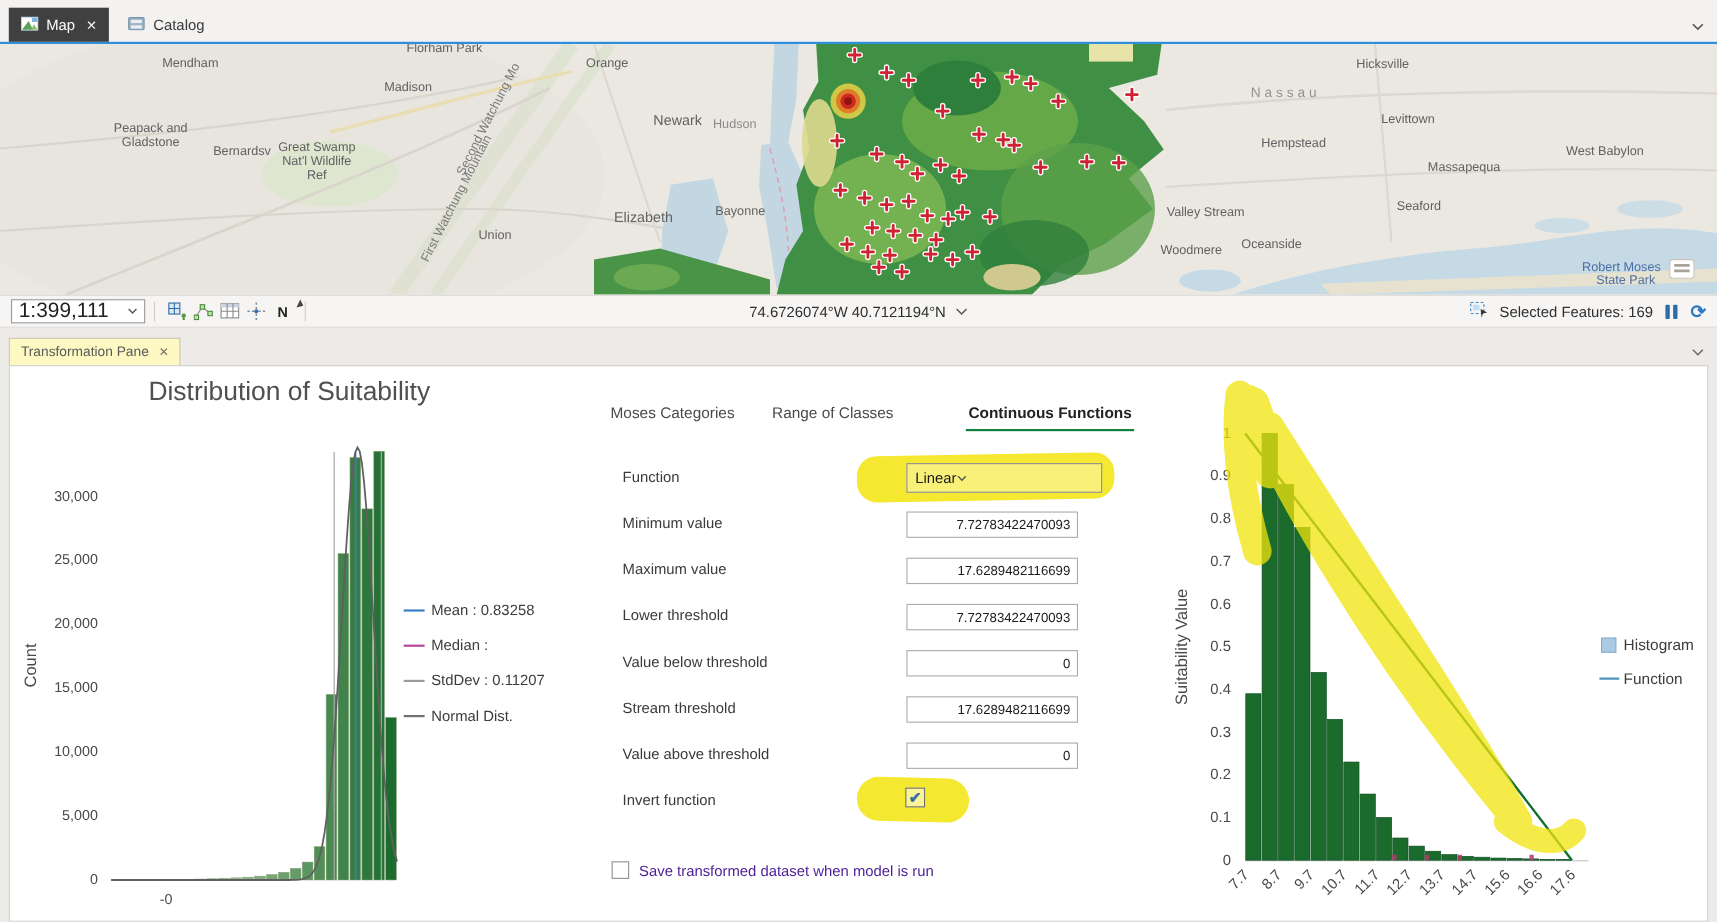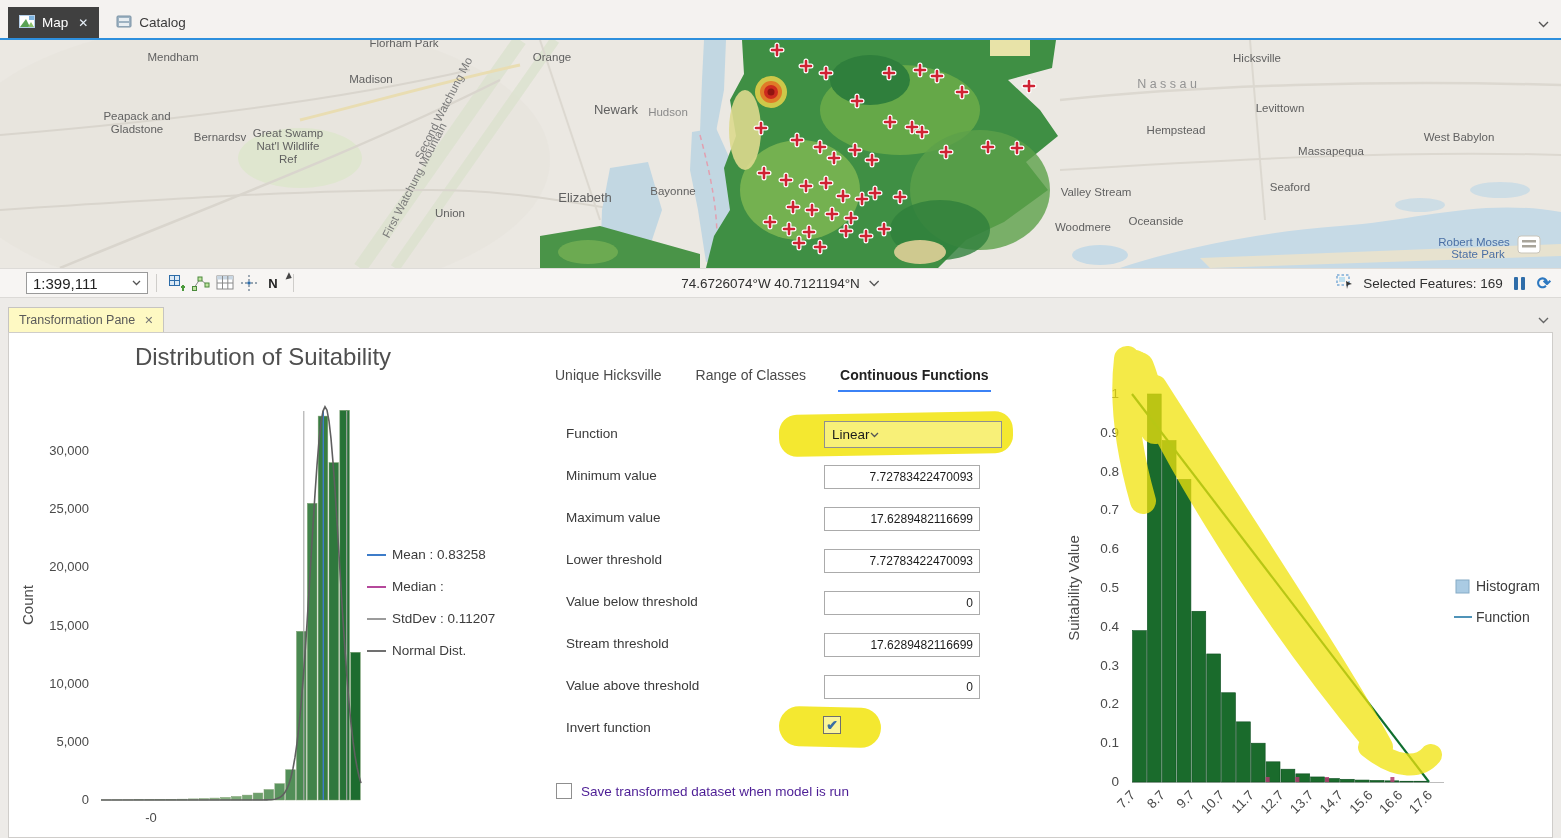--- a/index.html
+++ b/index.html
@@ -14,21 +14,21 @@
 .view-tab .tab-close{font-size:12px;margin-left:3px;color:#eaf2fb;}
 .view-tab.catalog{margin-left:6px;color:#3a3a3a;}
 .tabbar-chevron{position:absolute;right:12px;bottom:10px;line-height:0;}
 
 
 .map-area{position:relative;height:228px;background:#ebe8e2;}
 #map-svg{display:block;width:1561px;height:228px;}
 
 
 .map-statusbar{height:30px;background:#f7f5f3;border-top:1px solid #dddbd8;border-bottom:1px solid #dcdad7;display:flex;align-items:center;position:relative;padding:0 10px;font-size:13px;color:#333;}
-.scale-combo{width:122px;height:22px;border:1px solid #9a9a9a;background:#fff;display:flex;align-items:center;justify-content:space-between;padding:0 6px;font-size:15px;color:#222;margin-left:16px;}
+.scale-combo{width:122px;height:22px;border:1px solid #9a9a9a;background:#fff;display:flex;align-items:center;justify-content:space-between;padding:0 6px;font-size:19px;color:#222;}
 .sb-sep{width:1px;height:18px;background:#cfcdca;margin:0 8px;}
 .sb-icon{width:24px;height:24px;display:flex;align-items:center;justify-content:center;}
 .sb-center{position:absolute;left:50%;transform:translateX(-50%);display:flex;align-items:center;gap:9px;font-size:13.5px;color:#2f2f2f;}
 .sb-right{margin-left:auto;display:flex;align-items:center;gap:10px;font-size:13.5px;color:#2f2f2f;}
 .pause-icon{display:flex;align-items:center;}
 .pause-icon i{display:inline-block;width:4px;height:13px;background:#2f6da9;margin:0 1.5px;border-radius:1px;}
 .refresh-icon{font-size:17px;color:#2d78c0;font-weight:bold;line-height:1;}
 .n-icon{font-weight:bold;font-size:13px;color:#222;position:relative;}
 .n-icon::after{content:"";position:absolute;right:-7px;top:2px;border-left:5px solid #444;border-top:4px solid transparent;border-bottom:4px solid transparent;transform:rotate(25deg);}
 
@@ -43,21 +43,21 @@
 .pane{position:relative;width:1545px;height:506px;background:#fff;border:1px solid #cfcdca;}
 .left-chart-block{position:absolute;left:0;top:0;width:508px;height:100%;}
 .middle-block{position:absolute;left:508px;top:0;width:542px;height:100%;}
 .right-chart-block{position:absolute;left:1050px;top:0;width:495px;height:100%;}
 .chart-title{margin-top:10px;text-align:center;font-size:24px;color:#4f4f4f;}
 .chart-svg{position:absolute;left:0;top:36px;overflow:visible;}
 
 
 .form-tabs{position:absolute;left:36px;top:34px;display:flex;gap:30px;font-size:14px;color:#4a4a4a;}
 .form-tab{padding:0 2px 7px;}
-.form-tab.active{color:#222;font-weight:700;border-bottom:2px solid #3b82f6;}
+.form-tab.active{color:#222;font-weight:700;border-bottom:2px solid #15803d;margin-left:34px;}
 #form-rows{position:absolute;left:0;top:88px;right:0;}
 .form-row{position:absolute;left:0;width:100%;height:30px;}
 .form-label{position:absolute;left:49px;top:5px;font-size:13.5px;color:#3a3a3a;}
 .input-box{position:absolute;left:307px;top:2px;width:156px;height:24px;border:1px solid #ababab;background:#fff;font-size:12px;color:#1b1b1b;text-align:right;line-height:22px;padding:0 6px;}
 .select-box{position:absolute;left:307px;top:0;width:178px;height:27px;border:1px solid #8f8f8f;background:rgba(255,255,255,0.35);display:flex;align-items:center;padding:0 7px;font-size:13.5px;color:#1b1b1b;}
 .checkbox{position:absolute;left:306px;top:1px;width:18px;height:18px;border:1px solid #6f6f6f;background:rgba(255,255,255,0.5);font-size:14px;line-height:16px;text-align:center;color:#3a6ea5;font-weight:bold;}
 .hl-blob{position:absolute;background:#f3e513;border-radius:18px;opacity:0.88;}
 .hl-select{left:262px;top:-8px;width:234px;height:42px;transform:rotate(-1deg);}
 .hl-check{left:262px;top:-8px;width:102px;height:40px;border-radius:20px;transform:rotate(1.5deg);}
 .save-row{position:absolute;left:39px;top:450px;display:flex;align-items:center;gap:9px;font-size:13.5px;color:#4c1d95;}
@@ -479,21 +479,21 @@
             <text x="383" y="222" font-size="13.5" fill="#3c3c3c">Median :</text>
             <line x1="358" y1="250" x2="377" y2="250" stroke="#9b9b9b" stroke-width="2"></line>
             <text x="383" y="254" font-size="13.5" fill="#3c3c3c">StdDev : 0.11207</text>
             <line x1="358" y1="282" x2="377" y2="282" stroke="#707070" stroke-width="2"></line>
             <text x="383" y="286" font-size="13.5" fill="#3c3c3c">Normal Dist.</text>
           </svg>
       </div>
 
       <div class="middle-block">
         <div class="form-tabs" id="form-tabs">
-            <div class="form-tab">Unique Hicksville</div>
+            <div class="form-tab">Moses Categories</div>
             <div class="form-tab">Range of Classes</div>
             <div class="form-tab active">Continuous Functions</div>
           </div>
         <div id="form-rows">
             <div class="form-row" style="top: 0px;">
               <div class="hl-blob hl-select"></div>
               <span class="form-label">Function</span>
               <div class="select-box">
                 <span>Linear</span>
                 <svg width="9" height="6">

